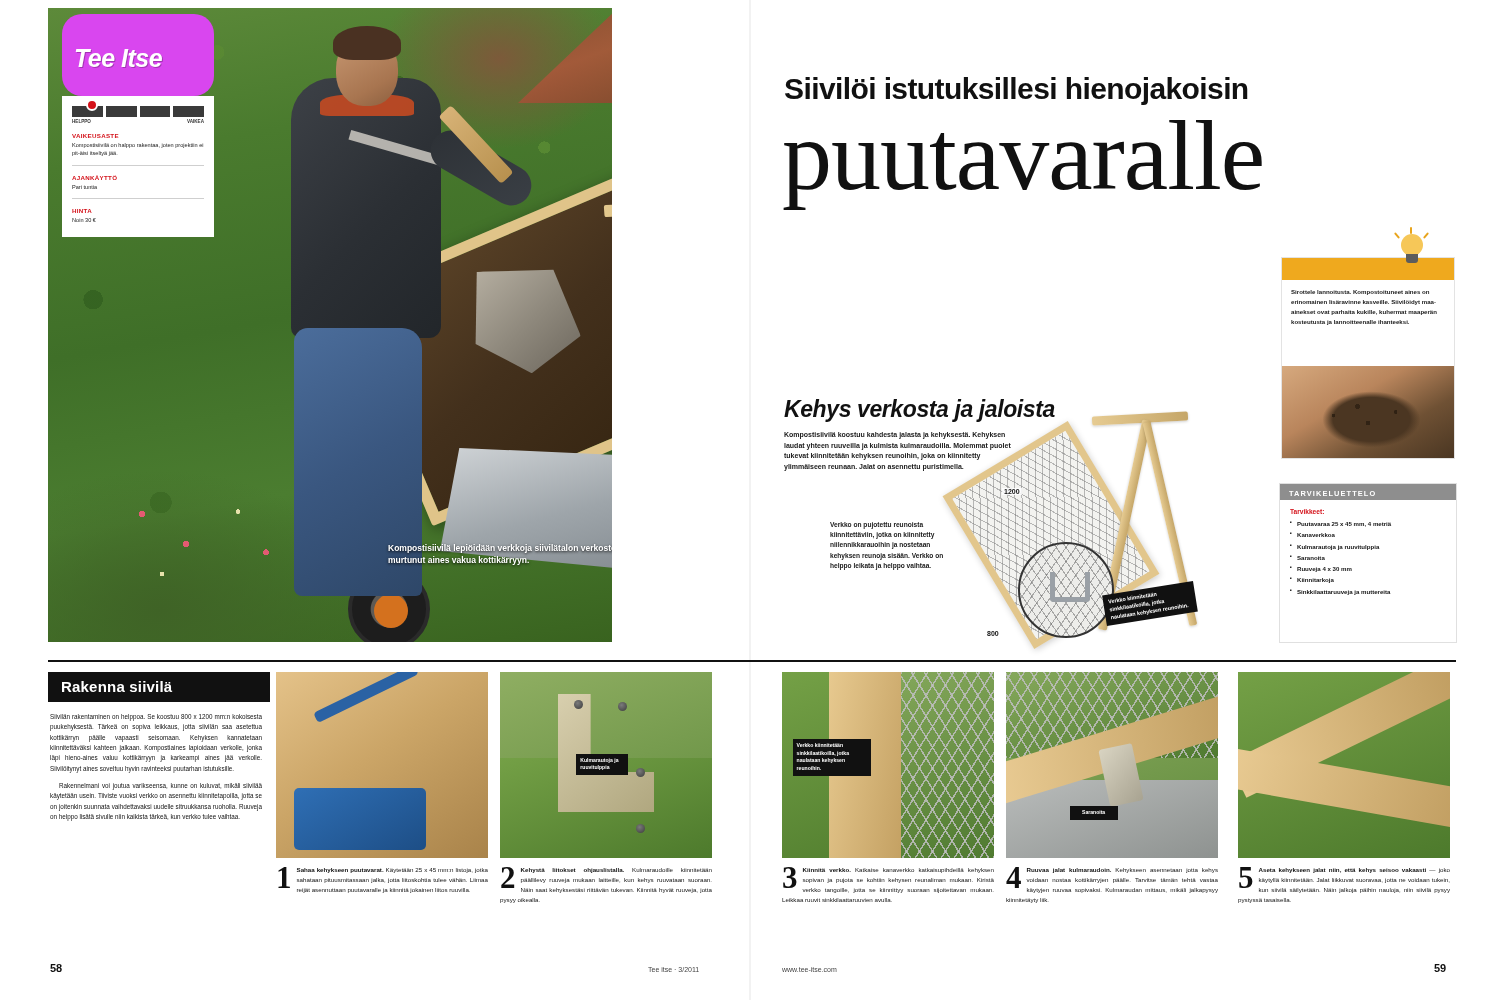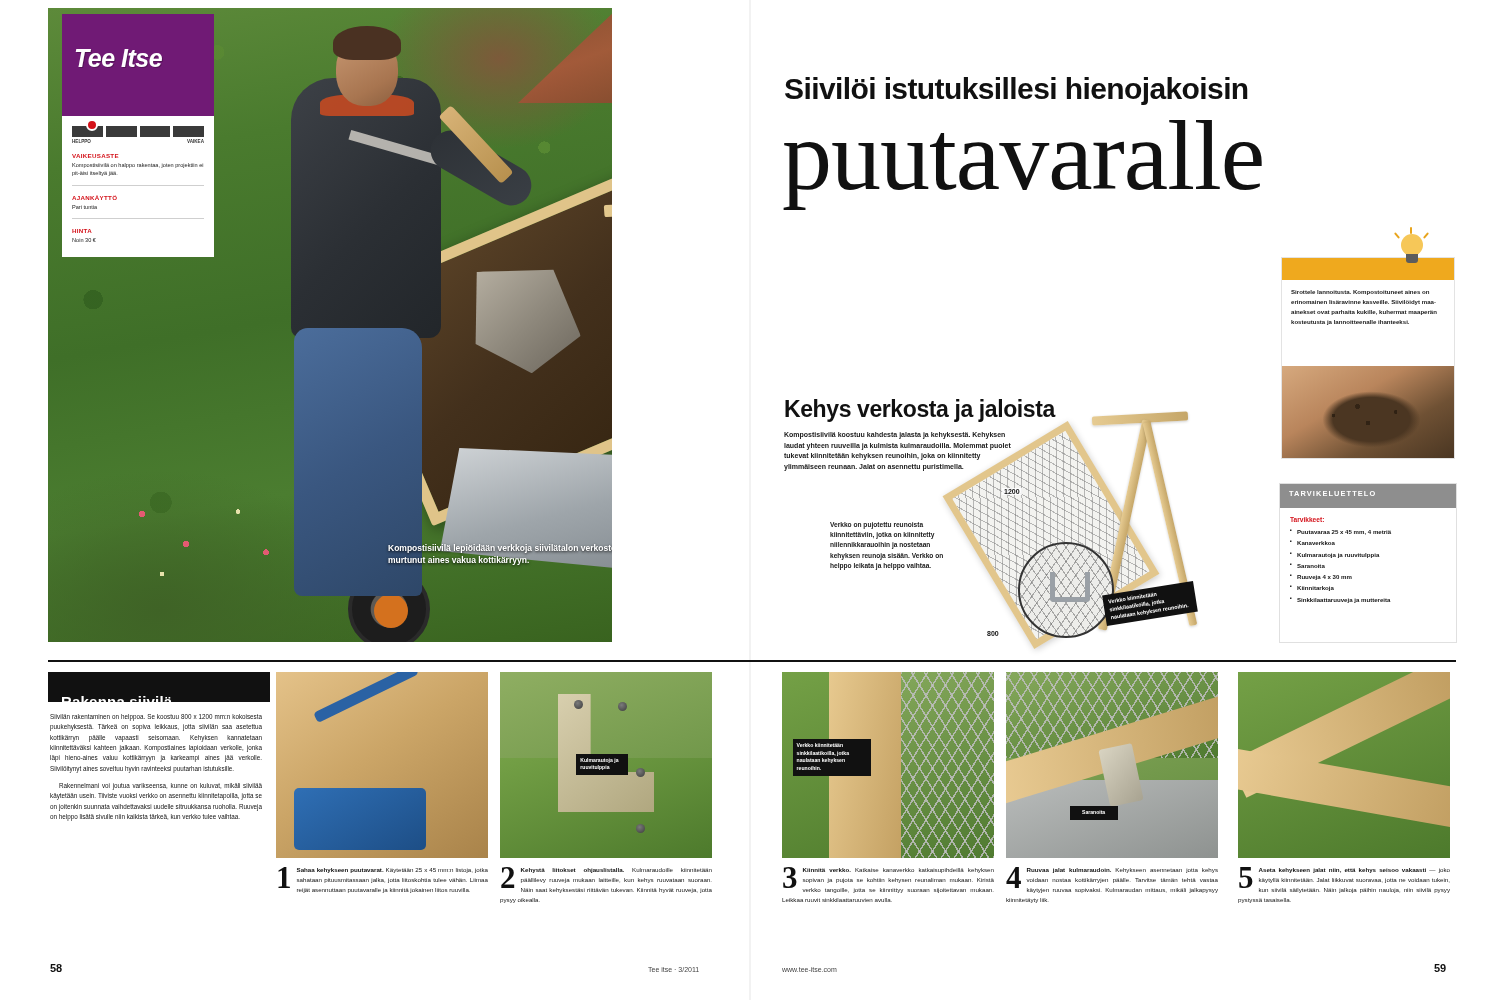--- a/index.html
+++ b/index.html
@@ -138,21 +138,21 @@
   }
   .photo-caption {
     position: absolute; left: 340px; top: 534px; width: 300px;
     color: #fff; font-size: 8.5px; line-height: 1.42; font-weight: 700;
     text-shadow: 0 1px 3px rgba(0,0,0,.95);
   }
 
   
   .badge { position: absolute; left: 62px; top: 14px; width: 152px; }
   .badge-top {
-    background: #701a75; height: 102px; position: relative;
+    background: #d946ef; height: 82px; position: relative; border-radius: 20px;
   }
   .badge-title {
     position: absolute; left: 12px; top: 30px;
     color: #fff; font-size: 25px; font-weight: 700; font-style: italic;
     letter-spacing: -.5px;
     text-shadow: 1px 1px 0 rgba(0,0,0,.25);
   }
   .badge-body { background: #fff; padding: 10px 10px 12px; }
   .diff-wrap { position: relative; margin-bottom: 4px; }
   .diff-bar { display: flex; gap: 3px; height: 11px; }
@@ -186,21 +186,21 @@
     font-size: 100px; line-height: .96; color: #111; letter-spacing: -1px;
   }
   .lead {
     position: absolute; left: 784px; top: 258px; width: 480px;
     font-size: 14.5px; line-height: 1.62; color: #141414; font-weight: 600;
   }
 
   
   .diagram-h {
     position: absolute; left: 784px; top: 396px;
-    font-size: 23px; font-weight: 700; color: #111; letter-spacing: -.4px;
+    font-size: 23px; font-weight: 700; color: #111; letter-spacing: -.4px; font-style: italic;
   }
   .diagram-intro {
     position: absolute; left: 784px; top: 430px; width: 230px;
     font-size: 7px; line-height: 1.52; color: #1a1a1a; font-weight: 700;
   }
   .diagram-note {
     position: absolute; left: 830px; top: 520px; width: 120px;
     font-size: 6.6px; line-height: 1.55; color: #1a1a1a; font-weight: 700;
   }
   .diagram-art { position: absolute; left: 960px; top: 400px; width: 300px; height: 250px; }
@@ -289,21 +289,21 @@
       radial-gradient(circle 3px at 66% 50%, rgba(40,28,16,.8) 0 60%, transparent 61%),
       radial-gradient(circle 4px at 44% 44%, rgba(40,28,16,.7) 0 60%, transparent 61%);
   }
 
   
   .materials {
     position: absolute; left: 1280px; top: 484px; width: 176px; height: 158px;
     background: #fff; box-shadow: 0 0 0 1px #e0e0e0;
   }
   .materials-bar {
-    background: #8e8e8e; height: 24px; position: relative;
+    background: #8e8e8e; height: 16px; position: relative;
   }
   .materials-bar span {
     position: absolute; left: 9px; top: 5px;
     color: #fff; font-size: 7.4px; font-weight: 700; letter-spacing: 1.1px;
   }
   .materials-sub {
     color: #d4121a; font-size: 6.6px; font-weight: 700;
     padding: 8px 0 3px 10px;
   }
   .materials ul { list-style: none; padding: 0 8px 0 10px; }
@@ -315,21 +315,21 @@
     content: "\25AA"; position: absolute; left: 0; top: -1px; font-size: 5.5px;
   }
 
   
   .bottom-rule { position: absolute; left: 48px; top: 660px; width: 1408px; height: 2px; background: #111; }
   .build-banner {
     position: absolute; left: 48px; top: 672px; width: 222px; height: 30px;
     background: #111;
   }
   .build-banner span {
-    position: absolute; left: 13px; top: 21px; color: #fff;
+    position: absolute; left: 13px; top: 6px; color: #fff;
     font-size: 15px; font-weight: 700; letter-spacing: .2px;
   }
   .intro-col {
     position: absolute; left: 50px; top: 712px; width: 212px;
     font-size: 6.3px; line-height: 1.64; color: #121212; text-align: justify;
   }
   .intro-col p + p { margin-top: 7px; text-indent: 9px; }
 
   .steps { position: absolute; left: 276px; top: 672px; width: 1180px; }
   .step {

